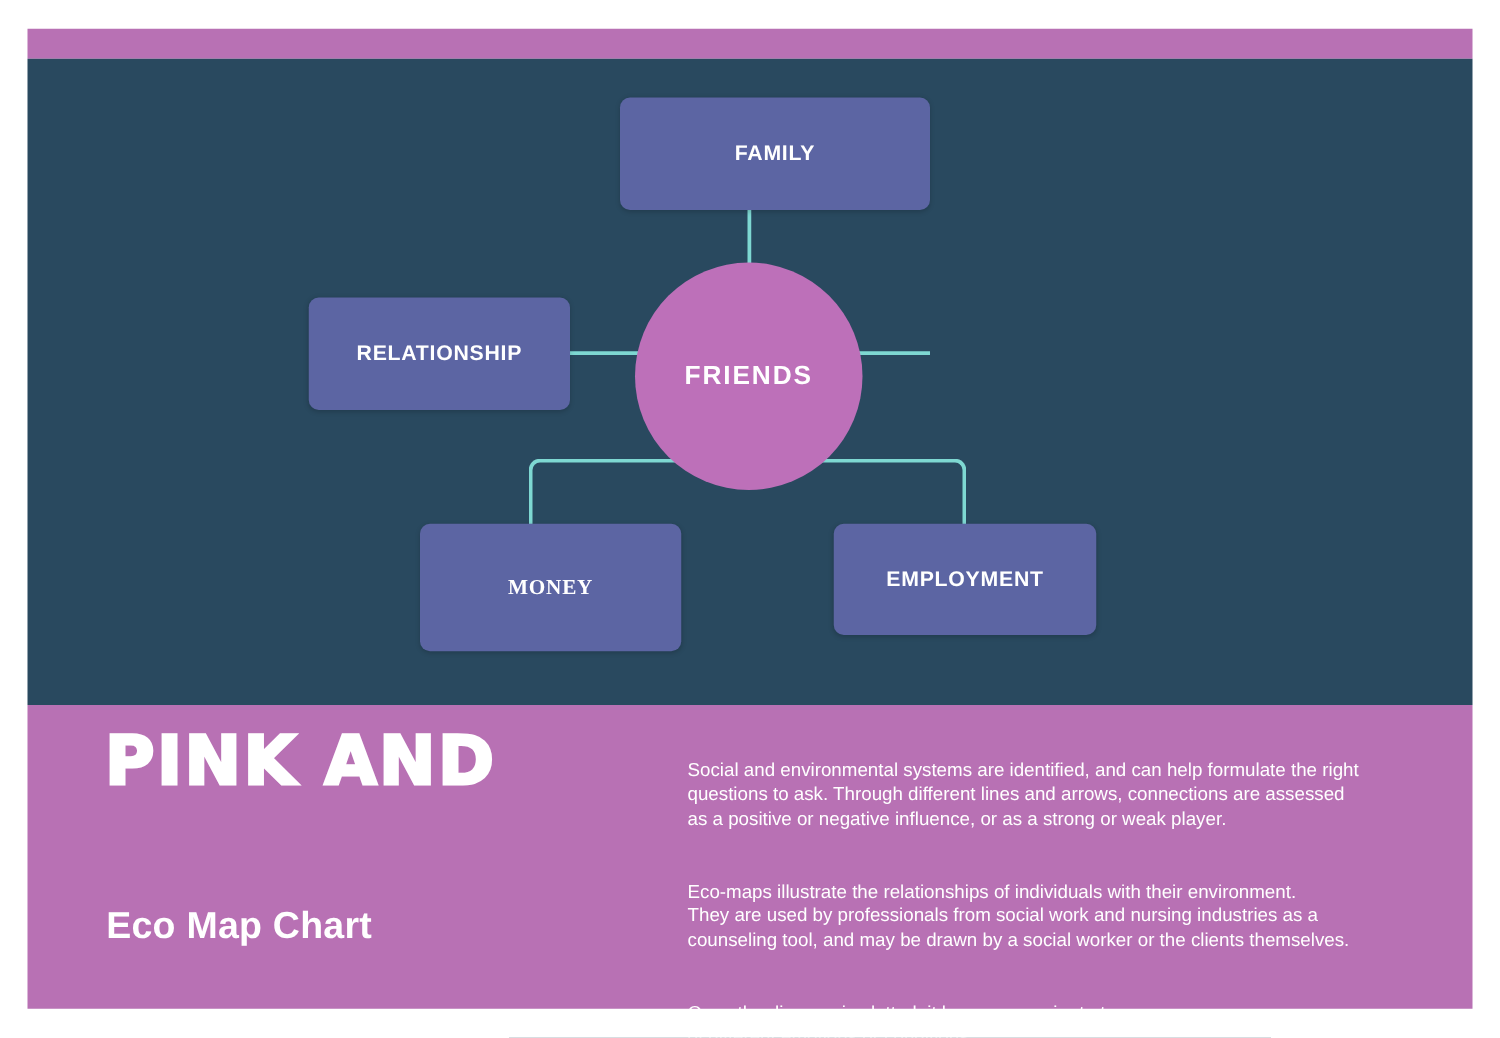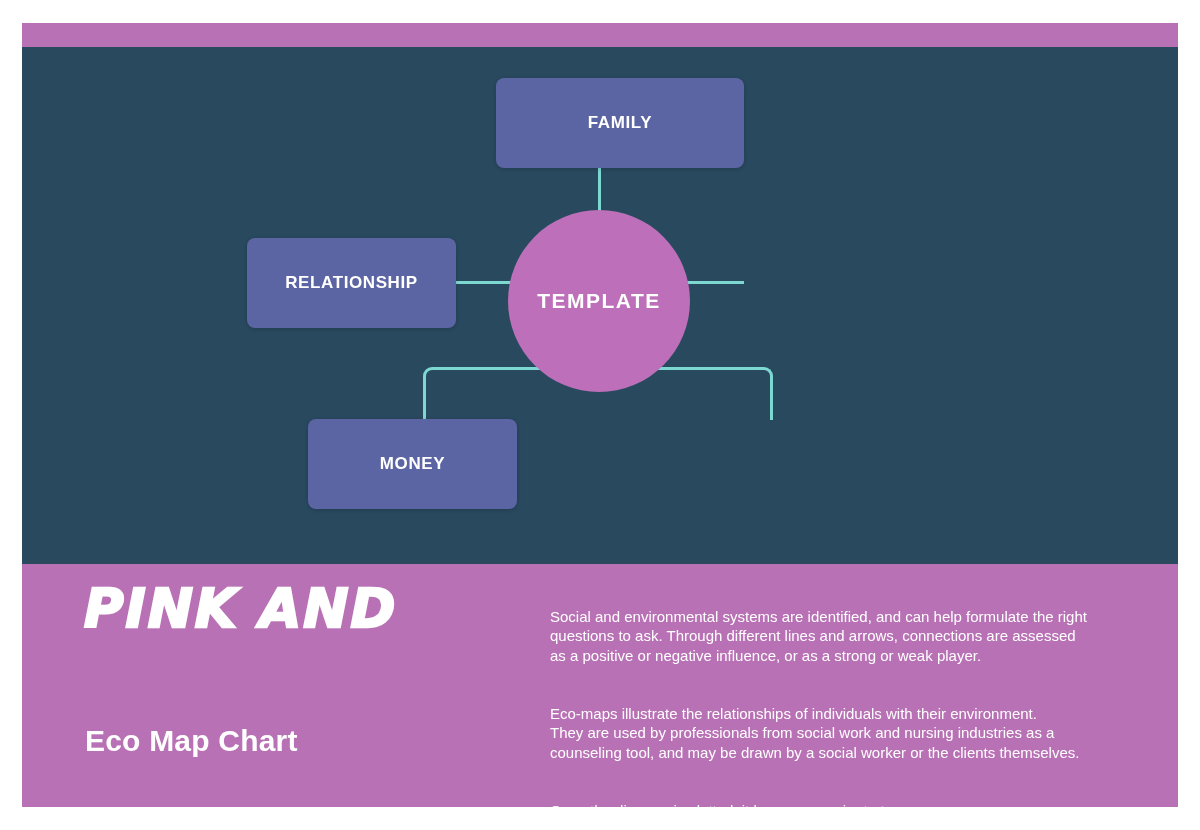--- a/index.html
+++ b/index.html
@@ -26,27 +26,27 @@
   .center-circle{position:absolute;left:486px;top:163px;width:182px;height:182px;border-radius:50%;
     background:var(--circle-pink);z-index:2;display:flex;align-items:center;justify-content:center;
     color:var(--white);font-weight:bold;font-size:21px;letter-spacing:1.5px;}
 
   .node{position:absolute;background:var(--indigo);border-radius:8px;z-index:3;
     display:flex;align-items:center;justify-content:center;color:var(--white);
     font-weight:bold;font-size:17px;letter-spacing:0.6px;box-shadow:0 1px 4px rgba(0,0,0,0.18);}
   .node-family{left:474px;top:31px;width:248px;height:90px;}
   .node-relationship{left:225px;top:191px;width:209px;height:90px;}
   .node-friends{left:722px;top:191px;width:209px;height:90px;}
-  .node-money{left:286px;top:372px;width:209px;height:90px;}
+  .node-money{left:314px;top:372px;width:209px;height:102px;font-family:Liberation Serif, serif;}
   .node-employment{left:645px;top:372px;width:210px;height:89px;}
 
   .footer{position:absolute;left:22px;top:564px;width:1156px;height:243px;background:var(--pink);}
   .footer-title{position:absolute;left:62px;top:16px;color:var(--white);
     font-family:"DejaVu Sans","Liberation Sans",sans-serif;font-weight:800;
-    font-size:54px;line-height:57px;letter-spacing:2px;font-style:italic;
+    font-size:54px;line-height:57px;letter-spacing:2px;
     -webkit-text-stroke:2.5px #ffffff;}
   .footer-subtitle{position:absolute;left:63px;top:160px;color:var(--white);
     font-weight:bold;font-size:30px;letter-spacing:0.2px;}
   .footer-text{position:absolute;left:528px;top:23px;color:var(--white);
     font-size:15px;line-height:19.5px;white-space:pre-line;}
   .footer-text p{white-space:pre-line;margin-bottom:19px;}
 </style>
 </head>
 <body>
 
@@ -54,31 +54,34 @@
 
   <div class="topbar"></div>
 
   <div class="diagram">
     <div class="conn conn-family"></div>
     <div class="conn conn-relationship"></div>
     <div class="conn conn-friends"></div>
     <div class="conn-bottom"></div>
 
     <div class="center-circle">
-      <span>TEMPLATE</span>
+      <span>FRIENDS</span>
     </div>
 
     <div class="node node-family">
       <span>FAMILY</span>
     </div>
     <div class="node node-relationship">
       <span>RELATIONSHIP</span>
     </div>
     <div class="node node-money">
       <span>MONEY</span>
+    </div>
+    <div class="node node-employment">
+      <span>EMPLOYMENT</span>
     </div>
   </div>
 
   <div class="footer">
     <div class="footer-title">
       <div>PINK AND</div>
     </div>
     <div class="footer-subtitle">Eco Map Chart</div>
     <div class="footer-text">
       <p>Social and environmental systems are identified, and can help formulate the right

